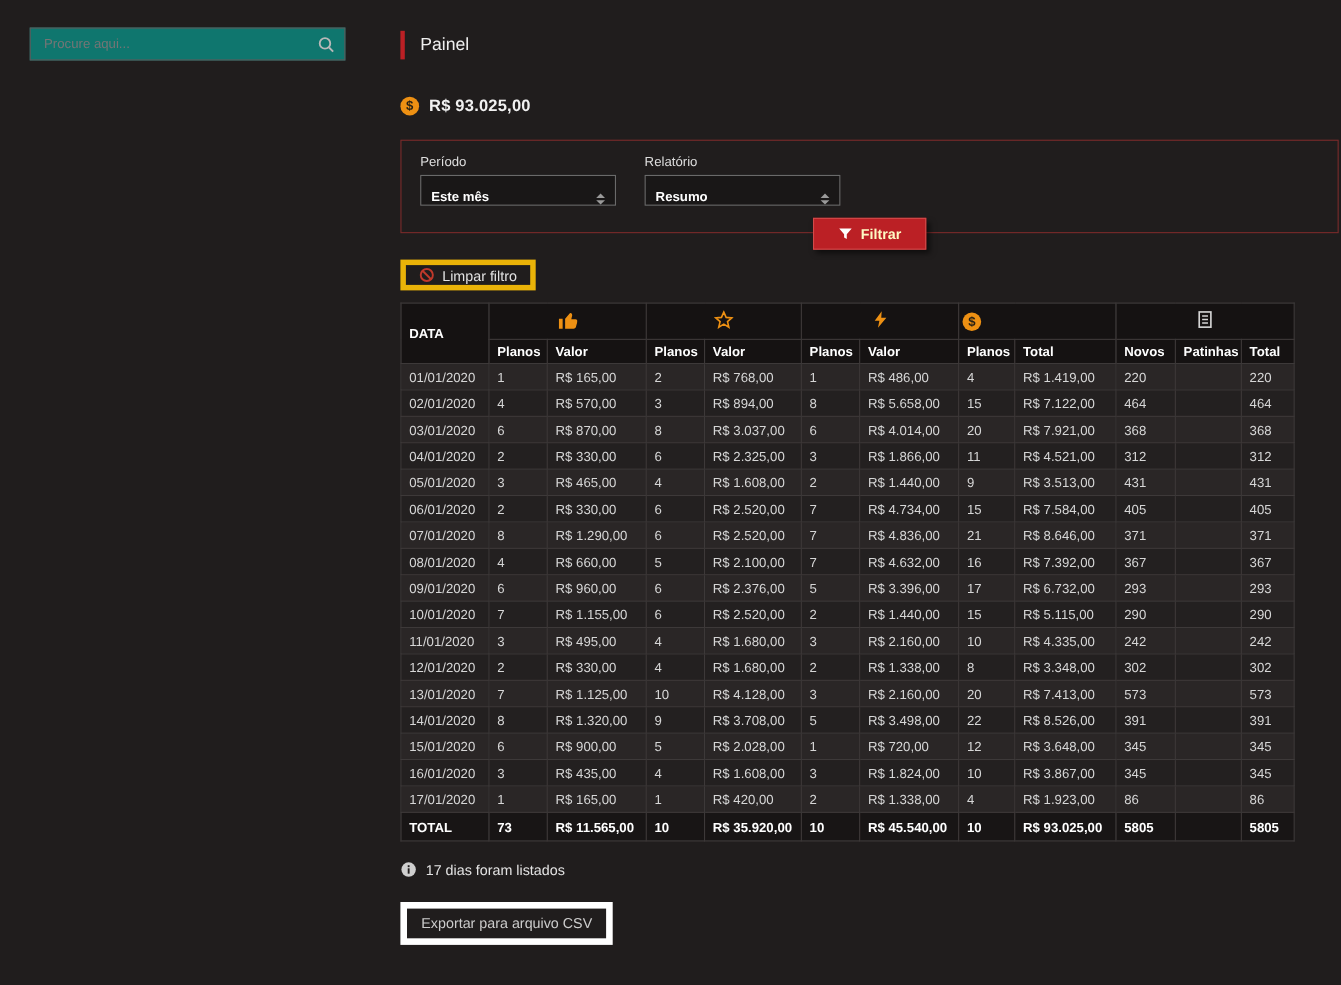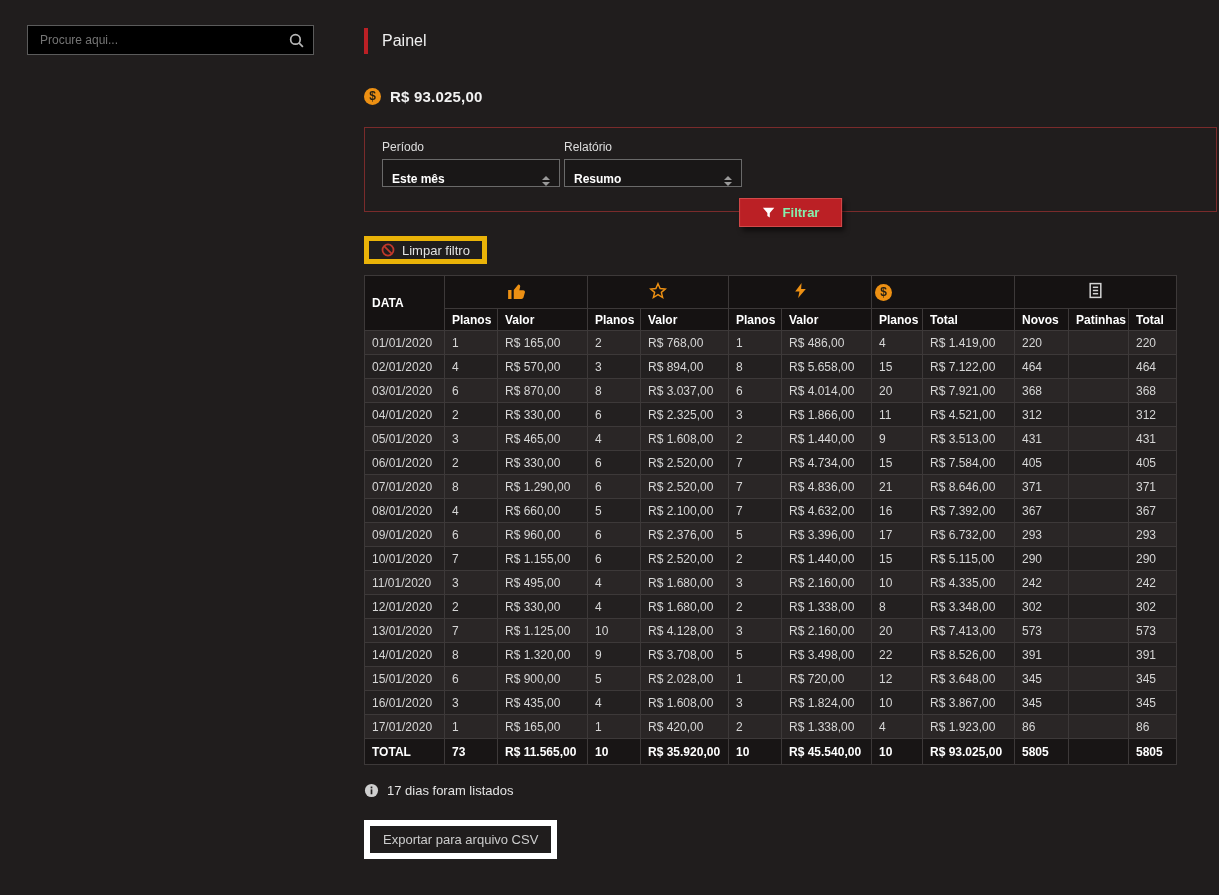--- a/index.html
+++ b/index.html
@@ -8,51 +8,51 @@
     --orange:#ed9013;
     --page-bg:#201d1d;
     --cell-border:#3d3939;
   }
   *{box-sizing:border-box;}
   html,body{margin:0;padding:0;}
   body{background:var(--page-bg);font-family:"Liberation Sans",sans-serif;}
   .app{position:relative;width:1219px;height:895px;background:var(--page-bg);overflow:hidden;}
 
   
-  .search-box{position:absolute;left:27px;top:25px;width:287px;height:30px;background:#000000;
+  .search-box{position:absolute;left:27px;top:25px;width:287px;height:30px;background:#0f766e;
     border:1px solid #5b5b5b;display:flex;padding:0 8px 0 2px;}
   .search-box input{flex:1;background:transparent;border:none;outline:none;color:#cccccc;
     font-size:12px;padding:0 10px;font-family:inherit;}
   .search-box .icon{display:flex;align-items:center;}
 
   
   .main{position:absolute;left:364px;top:27px;width:853px;}
 
   .title-row{display:flex;align-items:center;gap:14px;height:28px;}
   .accent-bar{width:4px;height:26px;background:var(--accent-red);}
   .page-title{font-size:16px;color:#efefef;}
 
   .money-row{margin-top:32px;display:flex;align-items:center;gap:9px;height:18px;}
   .dollar-badge{width:17px;height:17px;border-radius:50%;background:var(--orange);color:#241f15;
     font-weight:bold;font-size:12px;display:flex;align-items:center;justify-content:center;flex:0 0 auto;}
   .money-amount{font-size:15px;font-weight:bold;color:#f1f1f1;letter-spacing:.2px;}
 
   .filter-panel{margin-top:22px;position:relative;height:85px;border:1px solid var(--panel-border-red);
-    padding:12px 0 0 17px;display:flex;gap:4px;}
+    padding:12px 0 0 17px;display:flex;gap:26px;}
   .field{display:flex;flex-direction:column;}
   .field-label{font-size:12px;color:#dddddd;margin-bottom:5px;}
   .select{width:178px;height:28px;background:#191717;border:1px solid #6a6a6a;color:#ffffff;
     font-weight:bold;font-size:12px;display:flex;align-items:flex-end;justify-content:space-between;
     padding:0 9px;cursor:pointer;}
   .stepper{display:flex;flex-direction:column;gap:2px;}
   .stepper .tri-up{width:0;height:0;border-left:4px solid transparent;border-right:4px solid transparent;border-bottom:4px solid #9a9a9a;}
   .stepper .tri-down{width:0;height:0;border-left:4px solid transparent;border-right:4px solid transparent;border-top:4px solid #9a9a9a;}
 
   .filtrar-btn{position:absolute;left:50%;bottom:-16px;transform:translateX(-50%);
-    background:var(--accent-red);border:1px solid #d24a4a;color:#86efac;font-weight:bold;font-size:13px;
+    background:var(--accent-red);border:1px solid #d24a4a;color:#fef9c3;font-weight:bold;font-size:13px;
     padding:6px 22px;display:flex;align-items:center;gap:8px;cursor:pointer;
     box-shadow:3px 4px 5px rgba(0,0,0,.55);font-family:inherit;}
 
   .limpar-btn{margin-top:24px;display:inline-flex;align-items:center;gap:7px;background:transparent;
     border:5px solid #eab308;color:#e2e2e2;font-size:13px;padding:0 12px;height:28px;cursor:pointer;font-family:inherit;}
 
   table.data-table{margin-top:11px;border-collapse:collapse;width:812px;color:#dddddd;font-size:12px;table-layout:fixed;}
   .data-table th,.data-table td{border:1px solid var(--cell-border);padding:4px 7px;text-align:left;
     overflow:hidden;white-space:nowrap;}
   .data-table thead th{background:#151212;color:#ffffff;}

